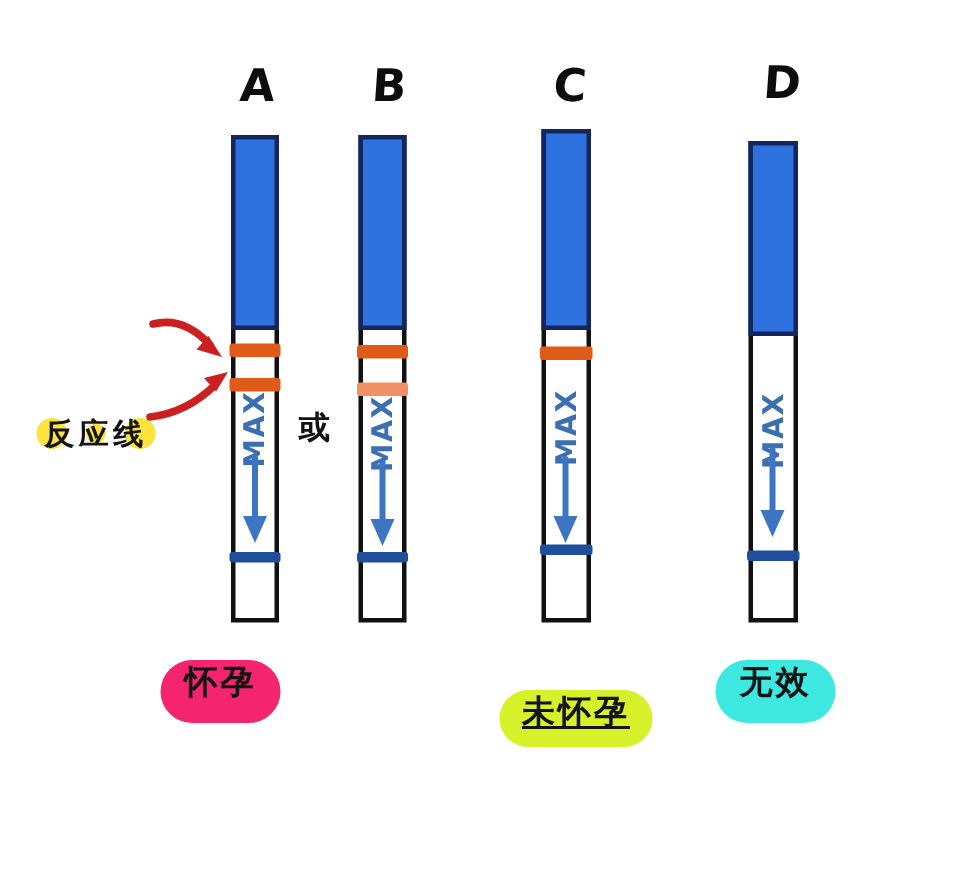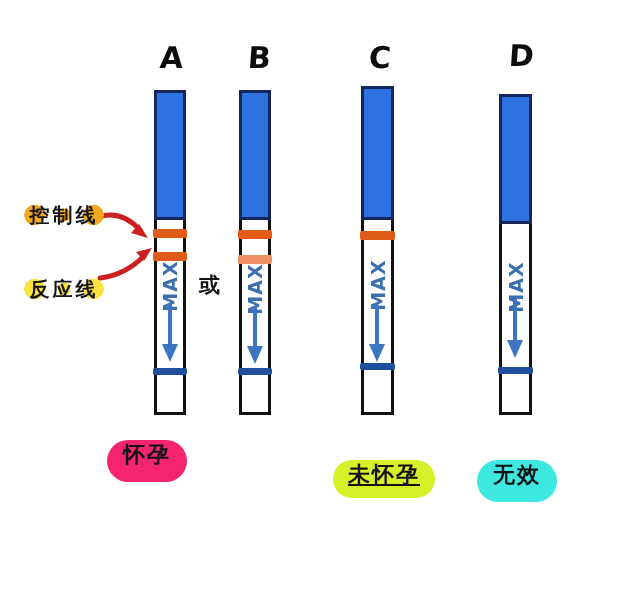--- a/index.html
+++ b/index.html
@@ -183,32 +183,29 @@
     <g>
       <path d="M102,216 C118,212 130,219 140,230" stroke="#cc2020" stroke-width="5" fill="none" stroke-linecap="round"></path>
       <polygon points="148,238 131,233 139,224" fill="#cc2020"></polygon>
     </g>
     <g>
       <path d="M100,278 C118,276 132,268 144,256" stroke="#cc2020" stroke-width="5" fill="none" stroke-linecap="round"></path>
       <polygon points="152,248 136,252 144,261" fill="#cc2020"></polygon>
     </g>
   </svg>
 
-  <div class="tag orange" style="left:18px;top:198px;width:92px;height:34px;">
-    <span>控制线</span>
-  </div>
   <div class="tag yellow" style="left:18px;top:272px;width:92px;height:34px;">
     <span>反应线</span>
   </div>
 
   <div class="orword" style="left:199px;top:271px;">或</div>
 
   <div class="badge pink" style="left:107px;top:440px;width:80px;height:42px;">
     <span>怀孕</span>
   </div>
   <div class="badge lime" style="left:333px;top:460px;width:102px;height:38px;text-decoration:underline;">
     <span>未怀孕</span>
   </div>
-  <div class="badge cyan" style="left:477px;top:460px;width:80px;height:42px;">
+  <div class="badge cyan" style="left:477px;top:440px;width:80px;height:42px;">
     <span>无效</span>
   </div>
 
 </div>
 
 </body></html>

